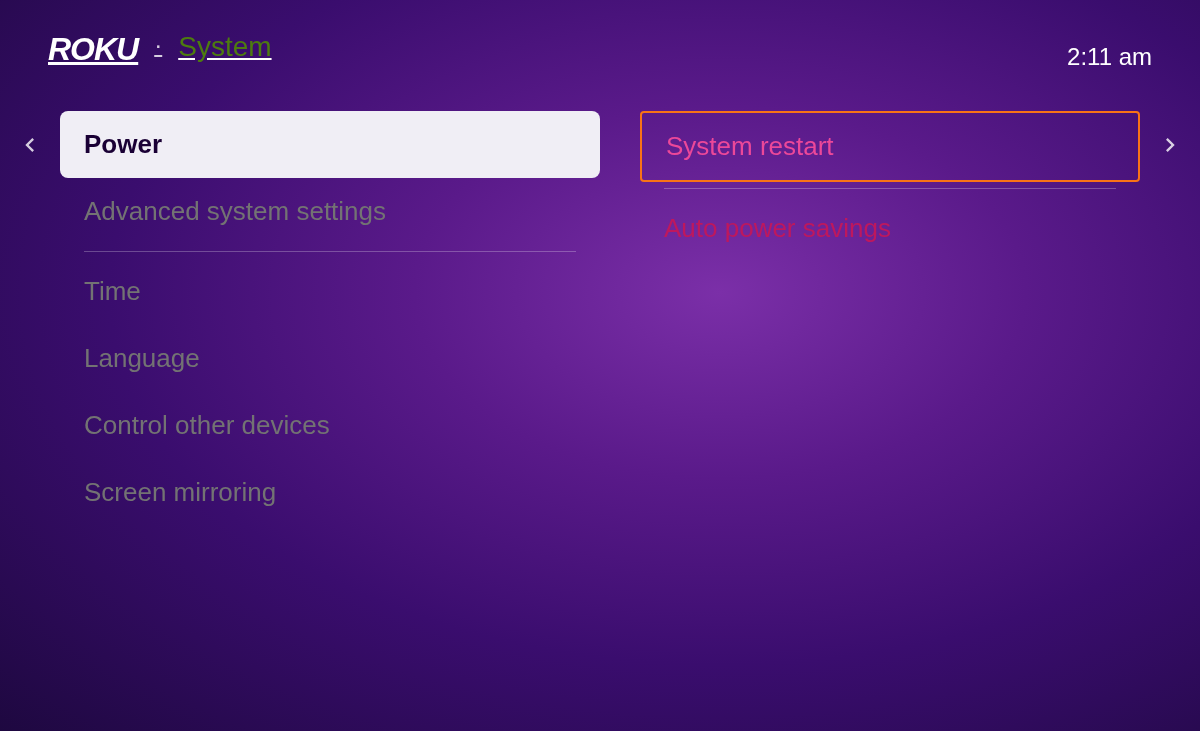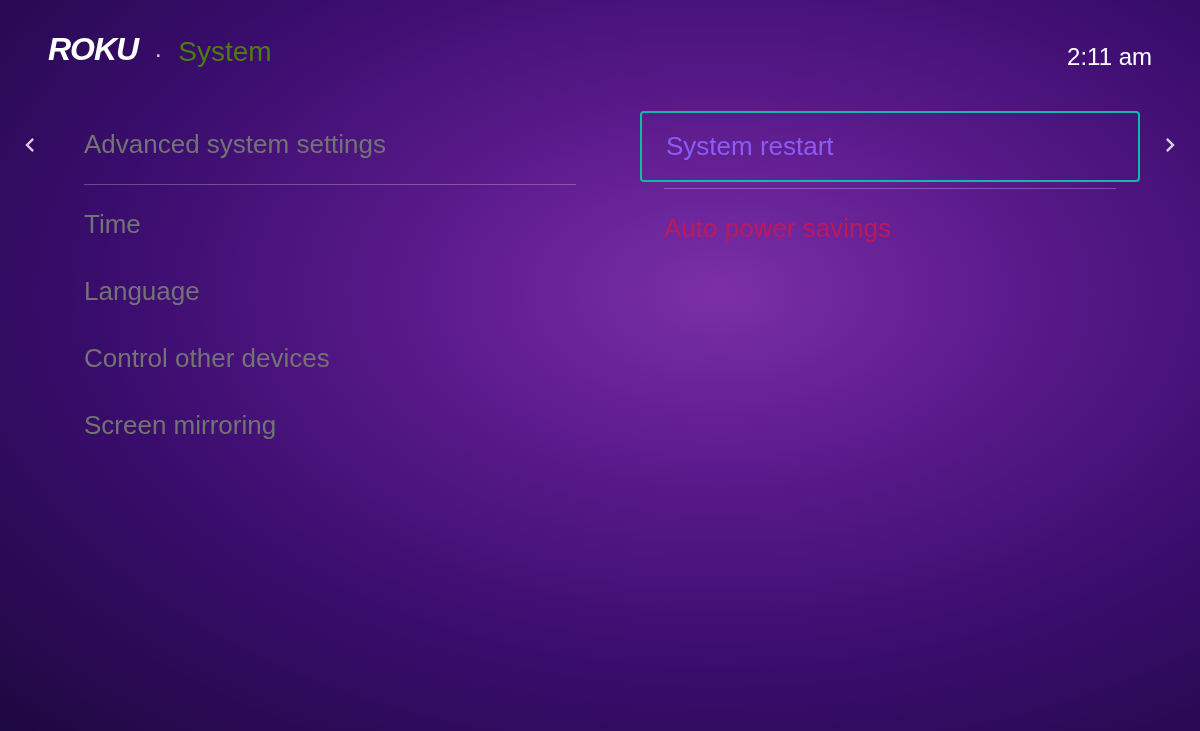--- a/index.html
+++ b/index.html
@@ -21,22 +21,23 @@
     
     .header {
       display: flex;
       align-items: center;
       justify-content: space-between;
       padding: 28px 48px 20px 48px;
     }
 
     .header-left {
       display: flex;
-      align-items: flex-end;
+      align-items: flex-start;
       gap: 16px;
+      text-decoration: underline;
     }
 
     .roku-logo {
       font-size: 32px;
       font-weight: 900;
       color: #ffffff;
       letter-spacing: -1px;
       font-style: italic;
     }
 
@@ -123,22 +124,22 @@
     .sub-menu-item {
       padding: 18px 24px;
       font-size: 26px;
       font-weight: 400;
       color: #be185d;
       cursor: pointer;
       border-radius: 4px;
     }
 
     .sub-menu-item.selected {
-      border: 2px solid #14b8a6;
-      color: #8b5cf6;
+      border: 2px solid #f97316;
+      color: #ec4899;
       border-radius: 4px;
     }
 
     .sub-menu-divider {
       height: 1px;
       background: rgba(255,255,255,0.25);
       margin: 6px 24px;
     }
 
     
@@ -173,20 +174,21 @@
 
 <div class="main-content">
 
   <div class="nav-arrow-left">
     <svg viewBox="0 0 24 24" xmlns="http://www.w3.org/2000/svg">
       <path d="M15.41 16.59L10.83 12l4.58-4.59L14 6l-6 6 6 6z"></path>
     </svg>
   </div>
 
   <div class="left-panel">
+    <div class="menu-item active">Power</div>
     <div class="menu-item">Advanced system settings</div>
     <div class="menu-divider"></div>
     <div class="menu-item">Time</div>
     <div class="menu-item">Language</div>
     <div class="menu-item">Control other devices</div>
     <div class="menu-item">Screen mirroring</div>
   </div>
 
   <div class="right-panel">
     <div class="sub-menu-item selected">System restart</div>

